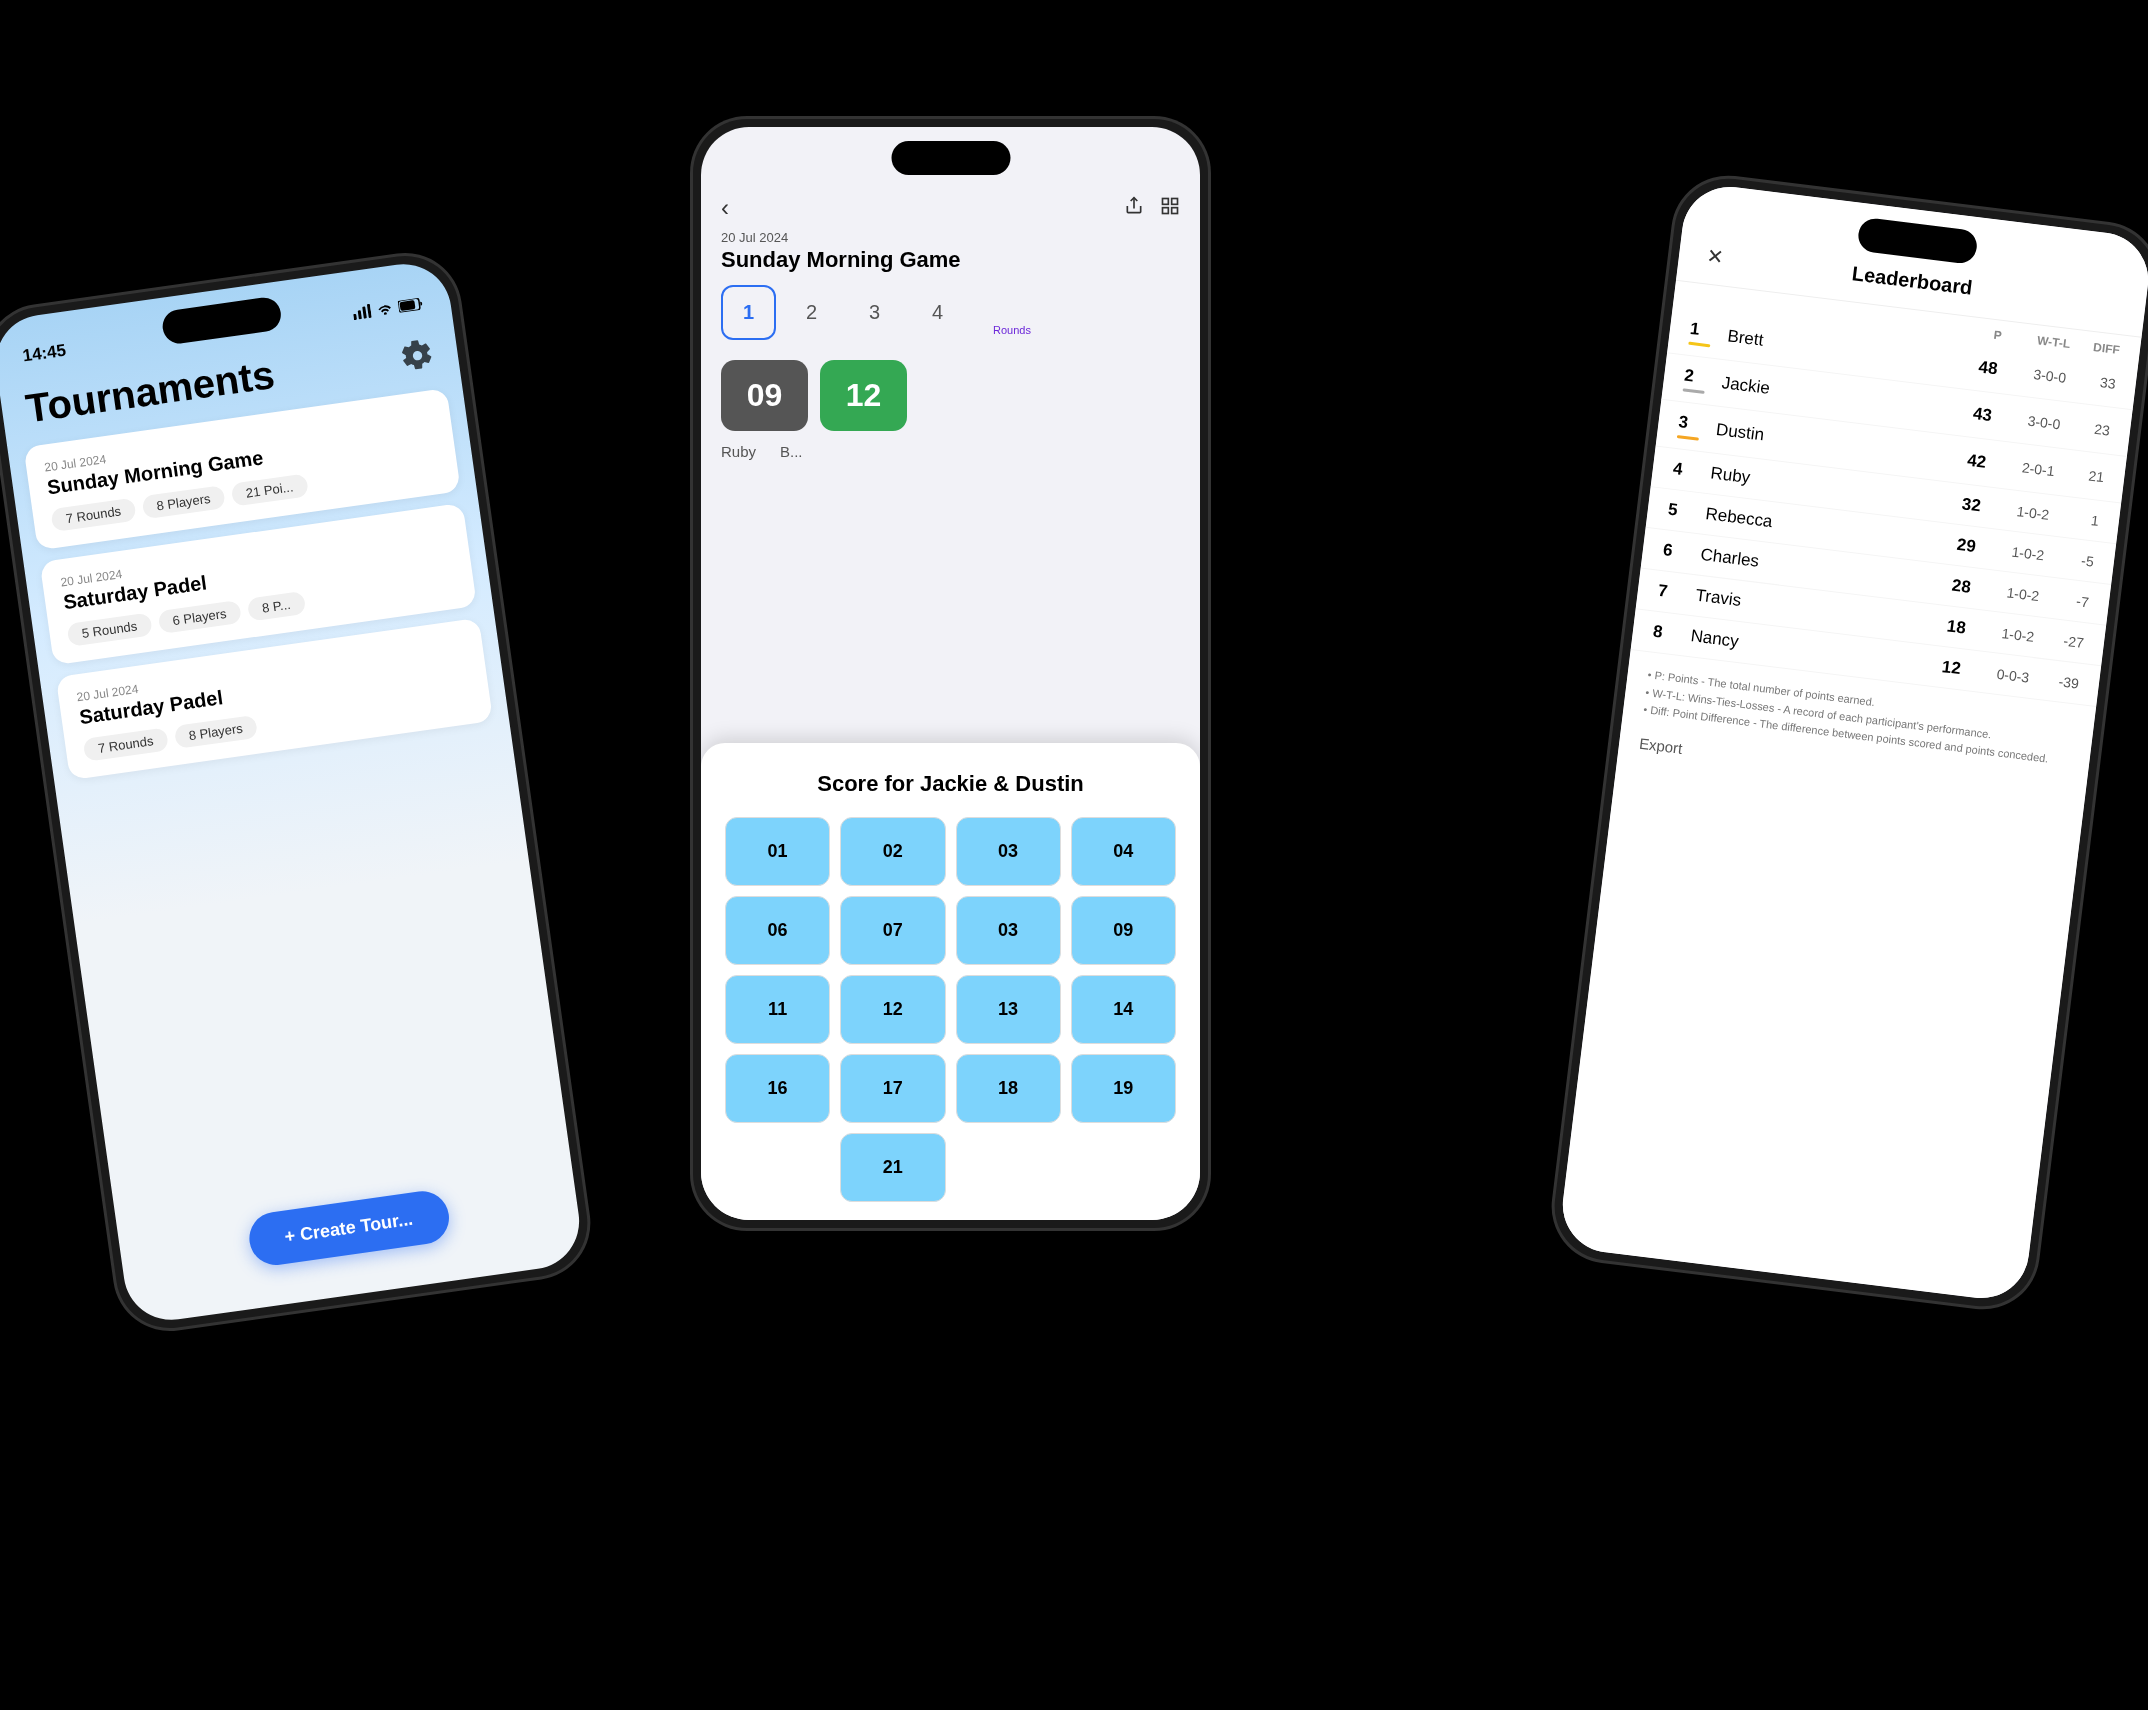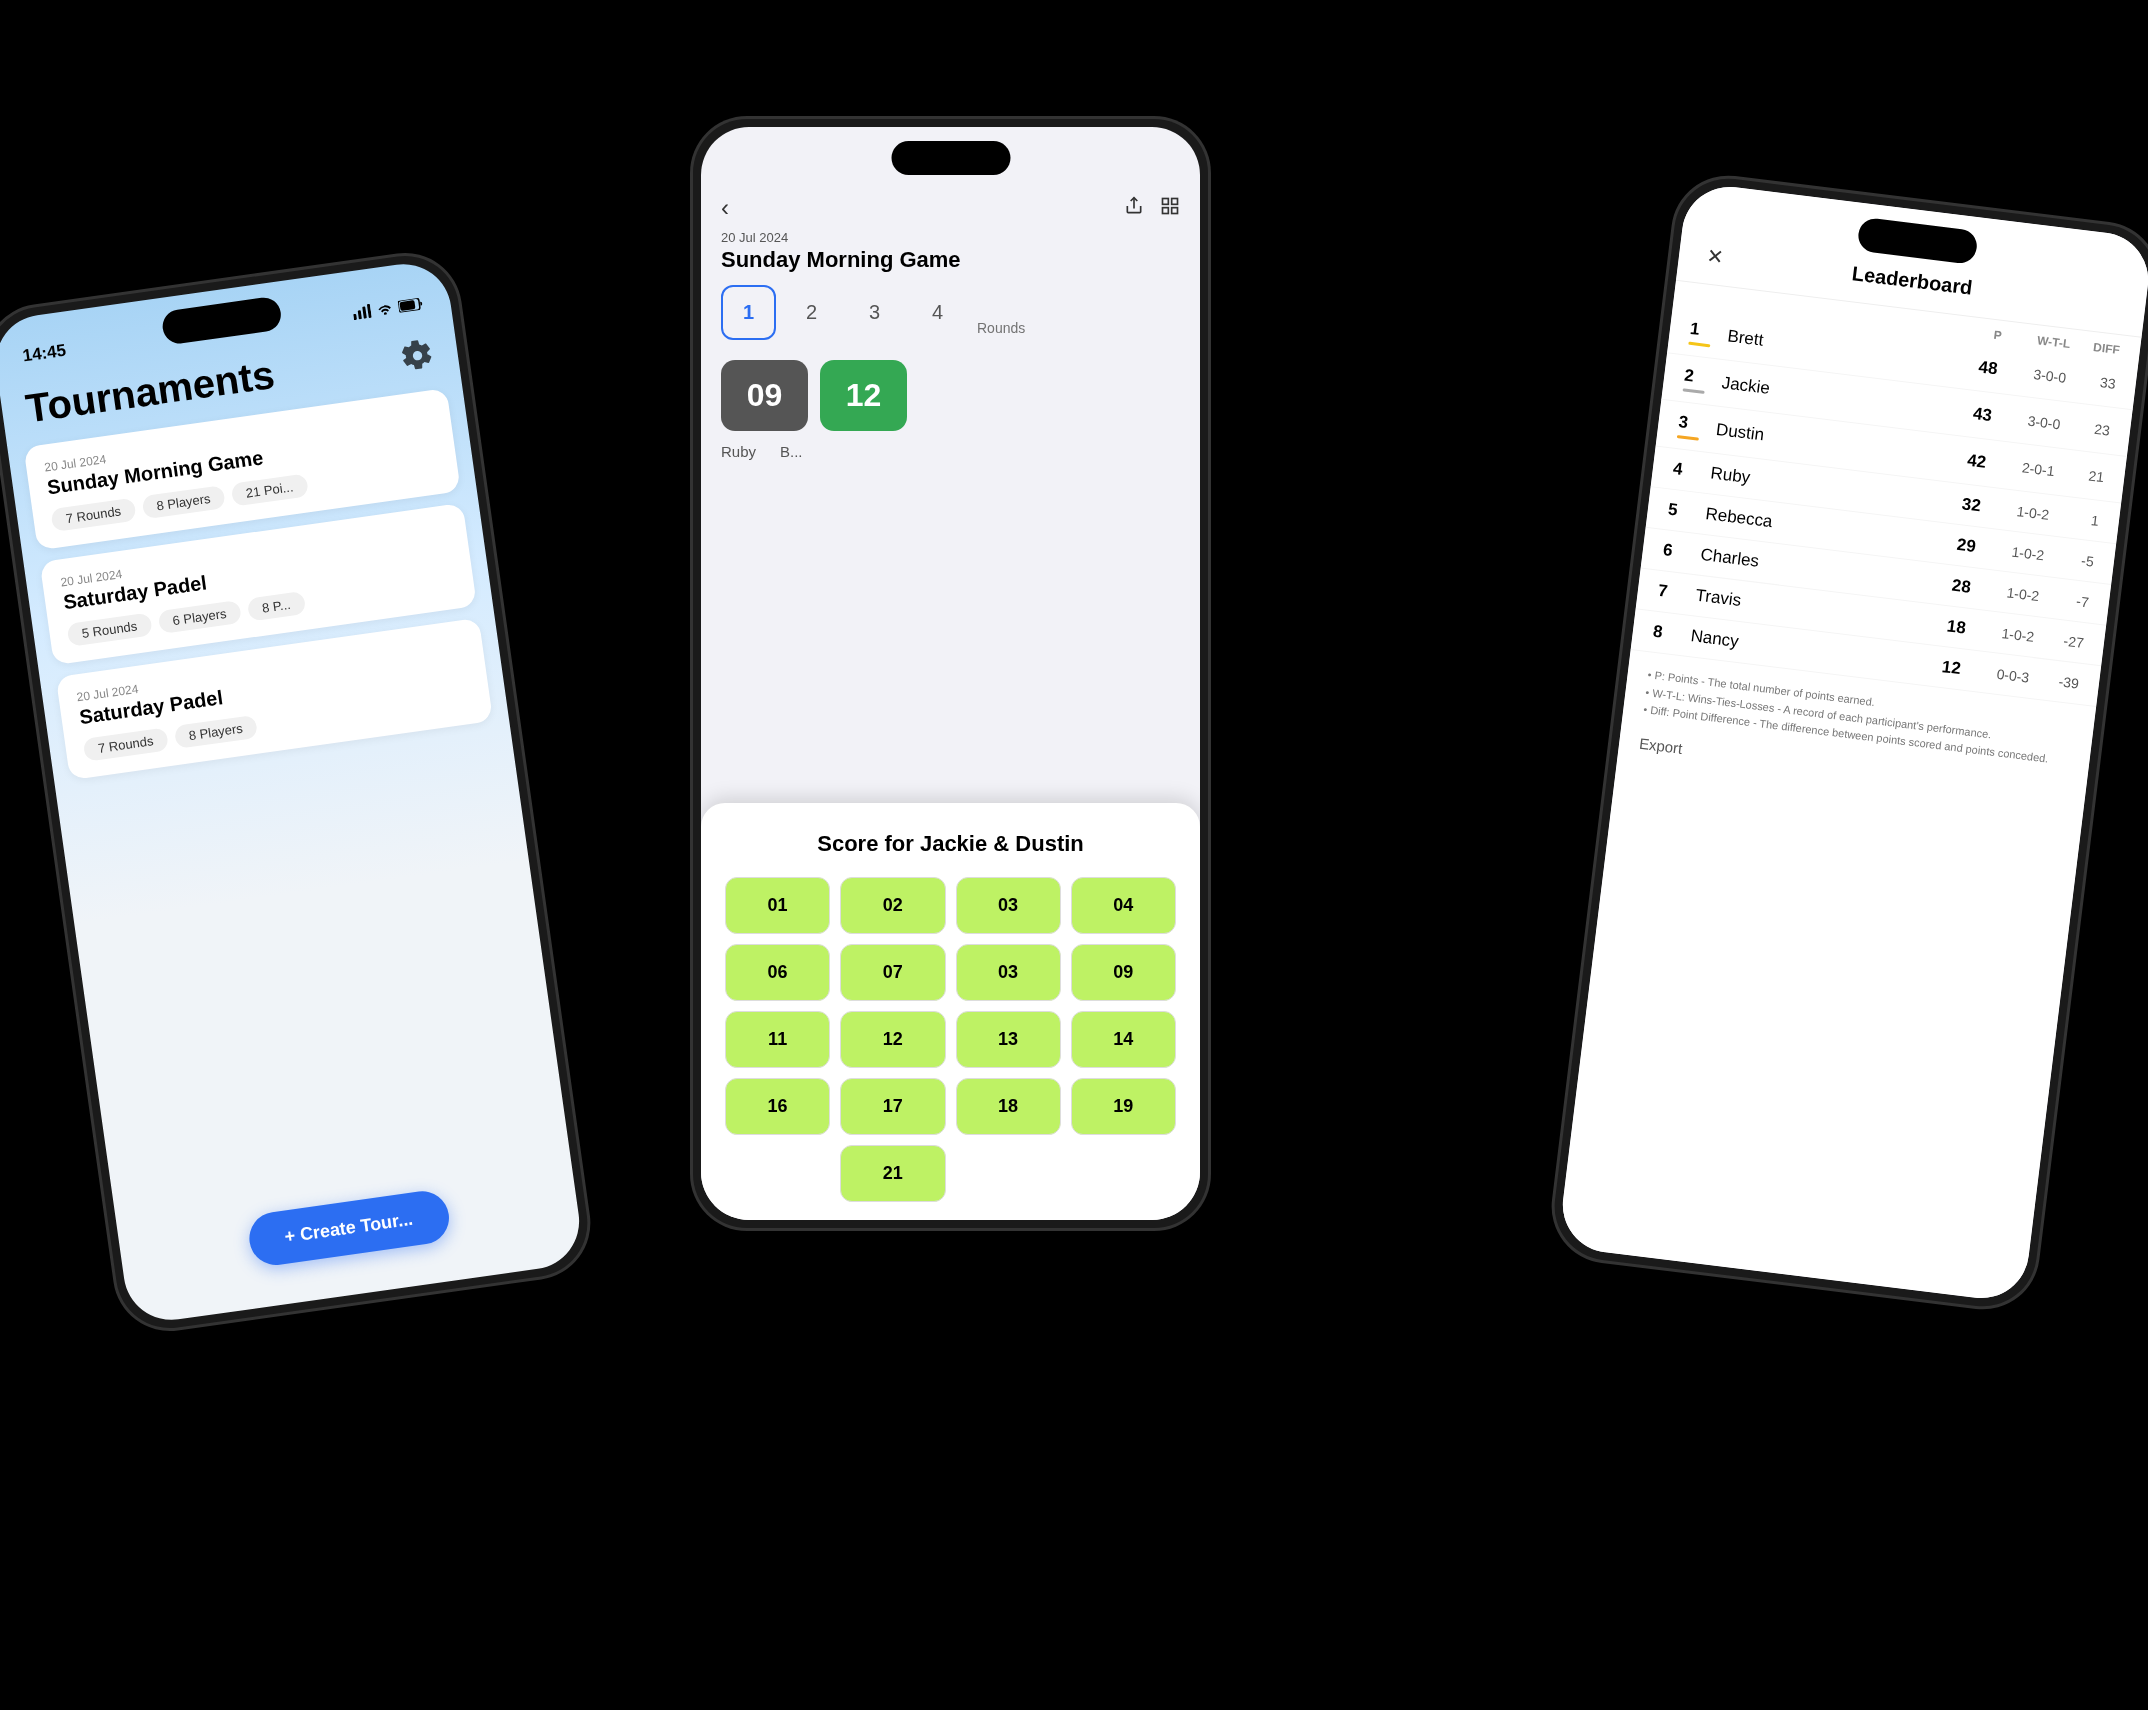--- a/index.html
+++ b/index.html
@@ -211,24 +211,24 @@
       font-weight: 500;
       color: #555;
       background: transparent;
     }
     .round-tab.active {
       border: 2px solid #2c6ef2;
       color: #2c6ef2;
       font-weight: 700;
     }
     .rounds-label {
-      font-size: 14px;
-      color: #737373;
+      font-size: 11px;
+      color: #6d28d9;
       padding-bottom: 4px;
-      margin-left: 4px;
+      margin-left: 20px;
     }
     .score-display {
       padding: 12px 20px;
       display: flex;
       gap: 12px;
       align-items: center;
     }
     .score-box {
       border-radius: 14px;
       width: 87px;
@@ -268,30 +268,30 @@
       margin-bottom: 20px;
       text-align: center;
     }
     .score-grid {
       display: grid;
       grid-template-columns: repeat(4, 1fr);
       gap: 10px;
       margin-bottom: 10px;
     }
     .score-btn {
-      height: 57px;
+      height: 69px;
       border-radius: 12px;
       border: 1.5px solid #ddd;
       display: flex;
       align-items: center;
       justify-content: center;
       font-size: 18px;
       font-weight: 600;
       color: #000;
-      background: #bef264;
+      background: #7dd3fc;
     }
     .score-btn-21 {
       grid-column: 2 / 3;
     }
     .reset-button {
       width: 100%;
       background: #2c6ef2;
       color: #fff;
       border-radius: 14px;
       height: 55px;

